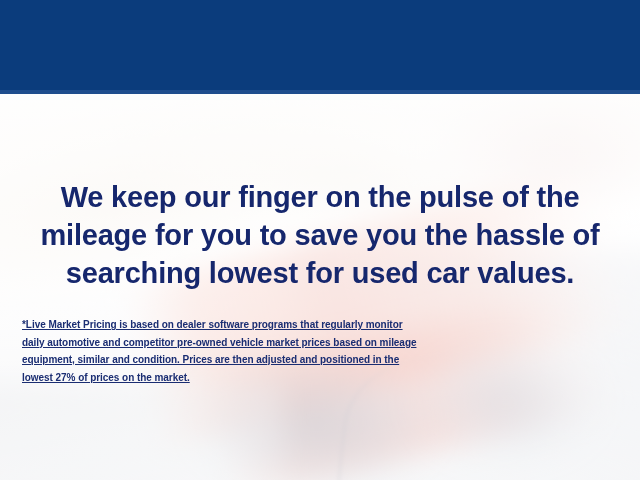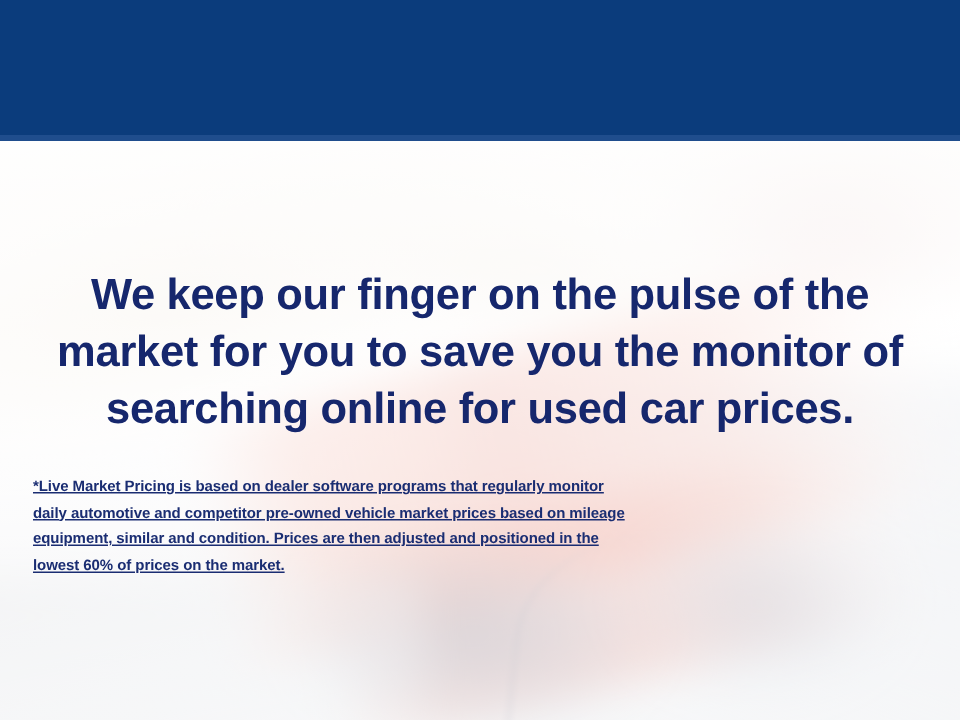--- a/index.html
+++ b/index.html
@@ -323,24 +323,24 @@
 
   <div class="banner"></div>
   <div class="banner-edge"></div>
   <div class="banner-title">
     <span>Live Market Pricing</span>
       <span class="star">*</span>
   </div>
 
   <div class="headline">
     <span class="hl-line">We keep our finger on the pulse of the</span>
-    <span class="hl-line">market for you to save you the monitor of</span>
-    <span class="hl-line">searching online for used car prices.</span>
+    <span class="hl-line">mileage for you to save you the hassle of</span>
+    <span class="hl-line">searching lowest for used car values.</span>
   </div>
 
   <div class="footnote">
     <span class="fn-line">*Live Market Pricing is based on dealer software programs that regularly monitor</span>
     <span class="fn-line">daily automotive and competitor pre-owned vehicle market prices based on mileage</span>
     <span class="fn-line">equipment, similar and condition. Prices are then adjusted and positioned in the</span>
-    <span class="fn-line">lowest 60% of prices on the market.</span>
+    <span class="fn-line">lowest 27% of prices on the market.</span>
   </div>
 
 </div>
 
 </body></html>

